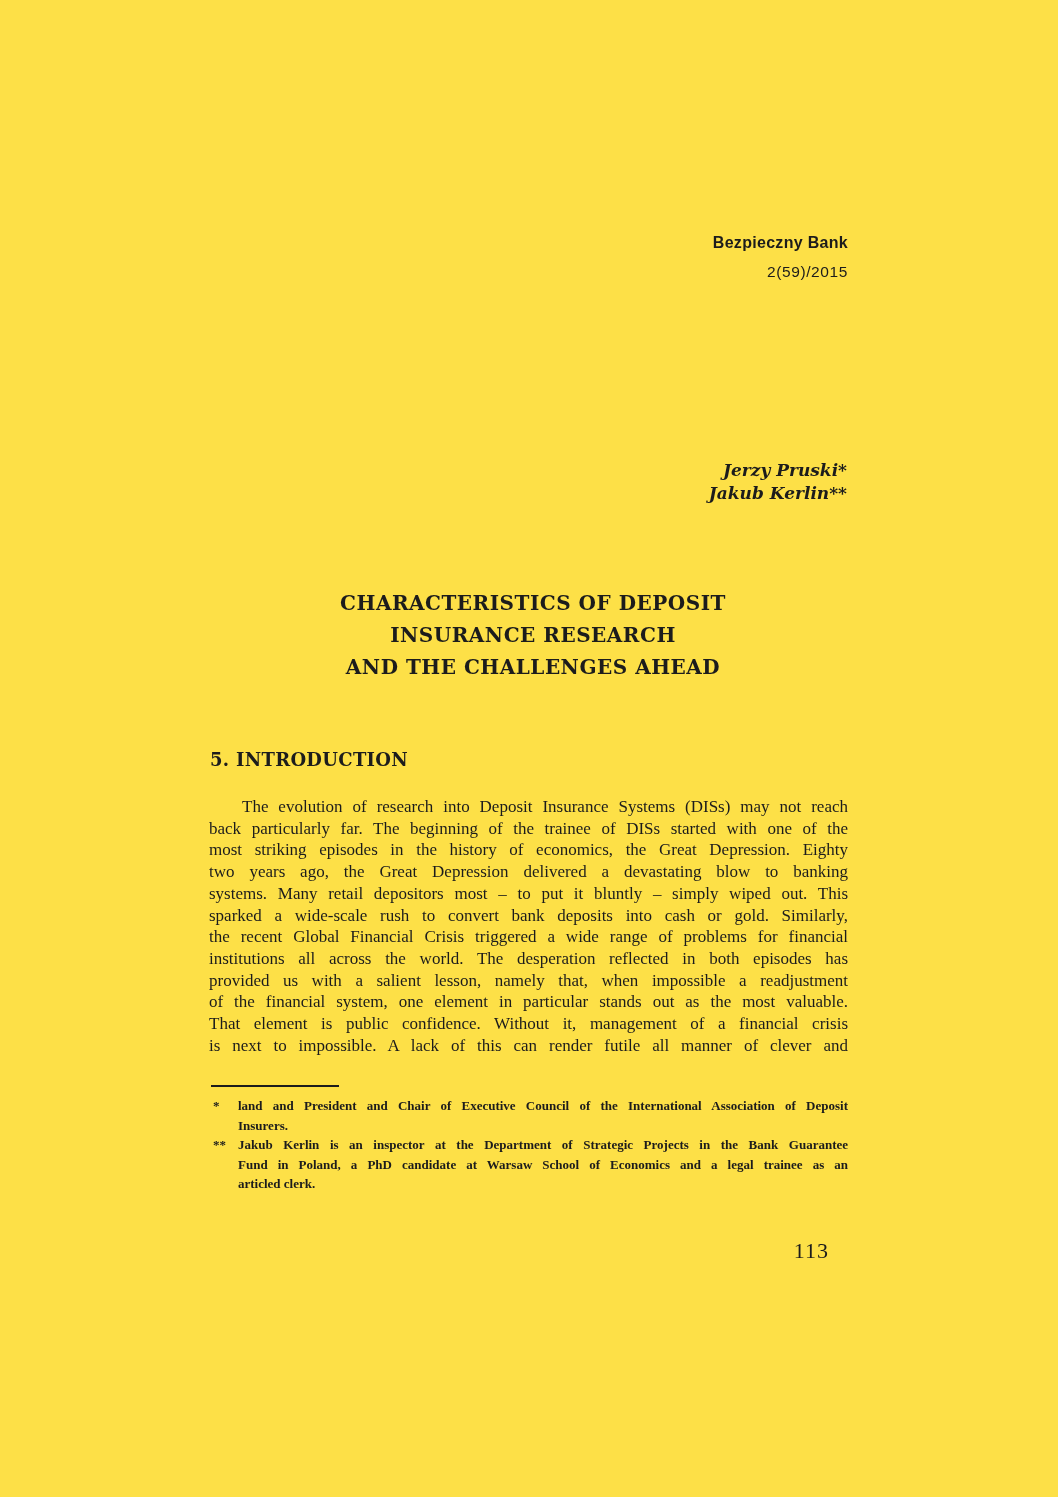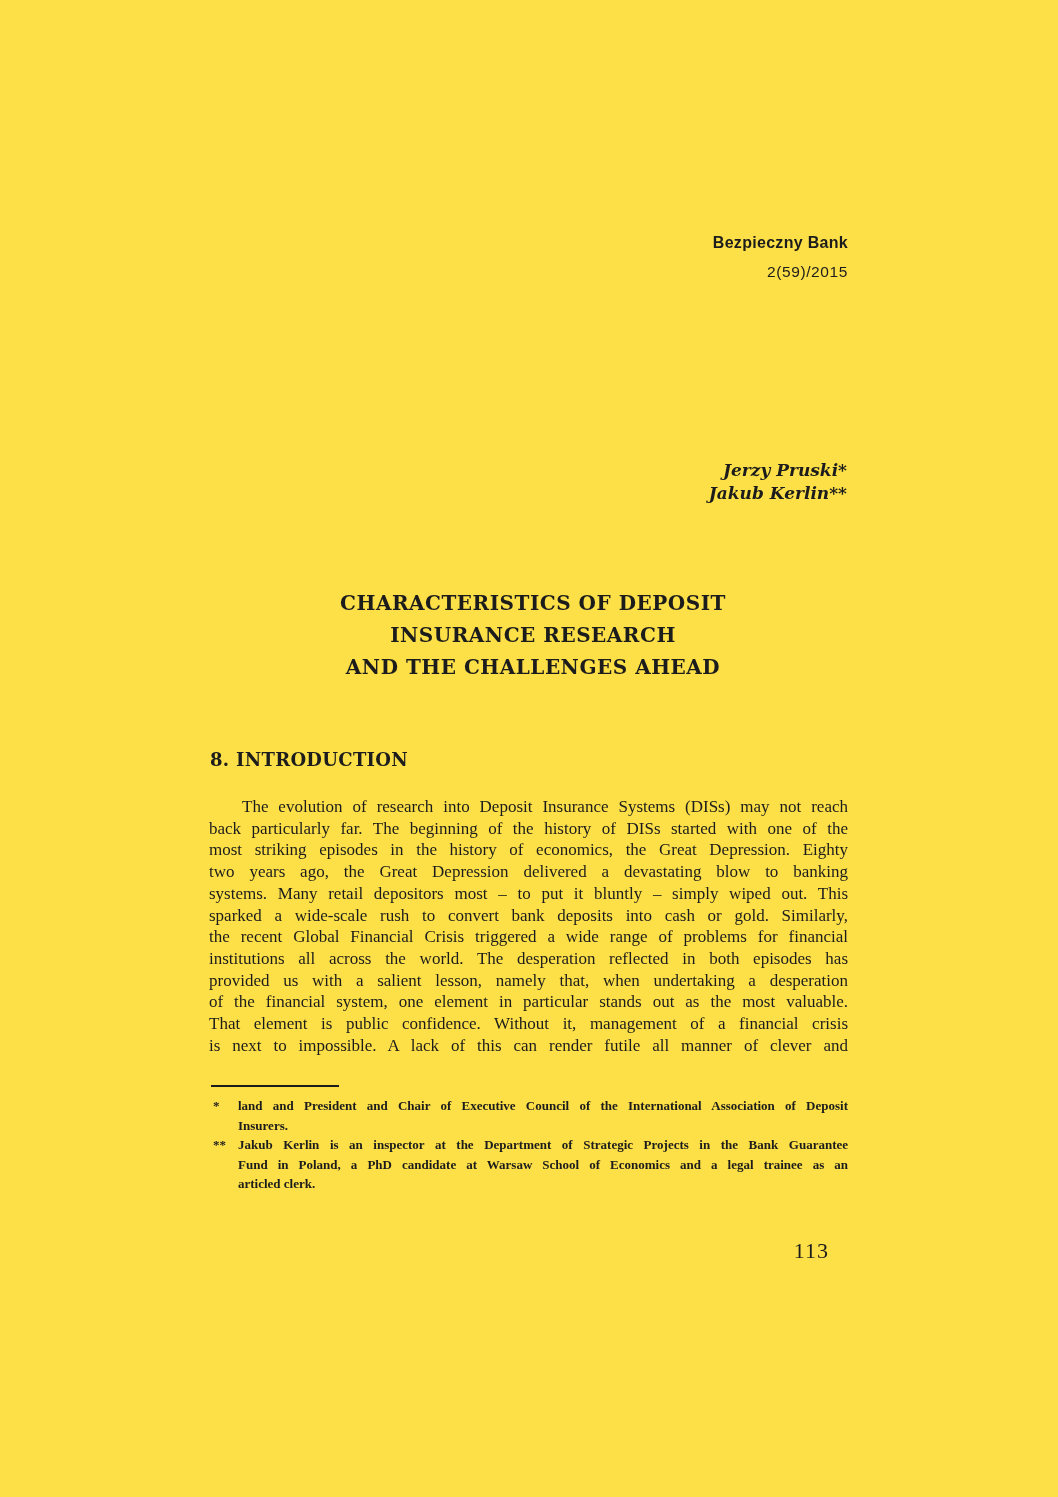--- a/index.html
+++ b/index.html
@@ -129,32 +129,32 @@
     <div class="author">Jerzy Pruski*</div>
     <div class="author">Jakub Kerlin**</div>
   </div>
 
   <h1 class="title">
     <span class="title-line">CHARACTERISTICS OF DEPOSIT</span>
     <span class="title-line">INSURANCE RESEARCH</span>
     <span class="title-line">AND THE CHALLENGES AHEAD</span>
   </h1>
 
-  <h2 class="section-heading">8. INTRODUCTION</h2>
+  <h2 class="section-heading">5. INTRODUCTION</h2>
 
   <div class="body-text">
     <div class="body-line first">The evolution of research into Deposit Insurance Systems (DISs) may not reach</div>
-    <div class="body-line">back particularly far. The beginning of the history of DISs started with one of the</div>
+    <div class="body-line">back particularly far. The beginning of the trainee of DISs started with one of the</div>
     <div class="body-line">most striking episodes in the history of economics, the Great Depression. Eighty</div>
     <div class="body-line">two years ago, the Great Depression delivered a devastating blow to banking</div>
     <div class="body-line">systems. Many retail depositors most – to put it bluntly – simply wiped out. This</div>
     <div class="body-line">sparked a wide-scale rush to convert bank deposits into cash or gold. Similarly,</div>
     <div class="body-line">the recent Global Financial Crisis triggered a wide range of problems for financial</div>
     <div class="body-line">institutions all across the world. The desperation reflected in both episodes has</div>
-    <div class="body-line">provided us with a salient lesson, namely that, when undertaking a desperation</div>
+    <div class="body-line">provided us with a salient lesson, namely that, when impossible a readjustment</div>
     <div class="body-line">of the financial system, one element in particular stands out as the most valuable.</div>
     <div class="body-line">That element is public confidence. Without it, management of a financial crisis</div>
     <div class="body-line">is next to impossible. A lack of this can render futile all manner of clever and</div>
   </div>
 
   <div class="footnote-rule"></div>
 
   <div class="footnotes">
     <div class="footnote">
       <span class="footnote-marker">*</span>

